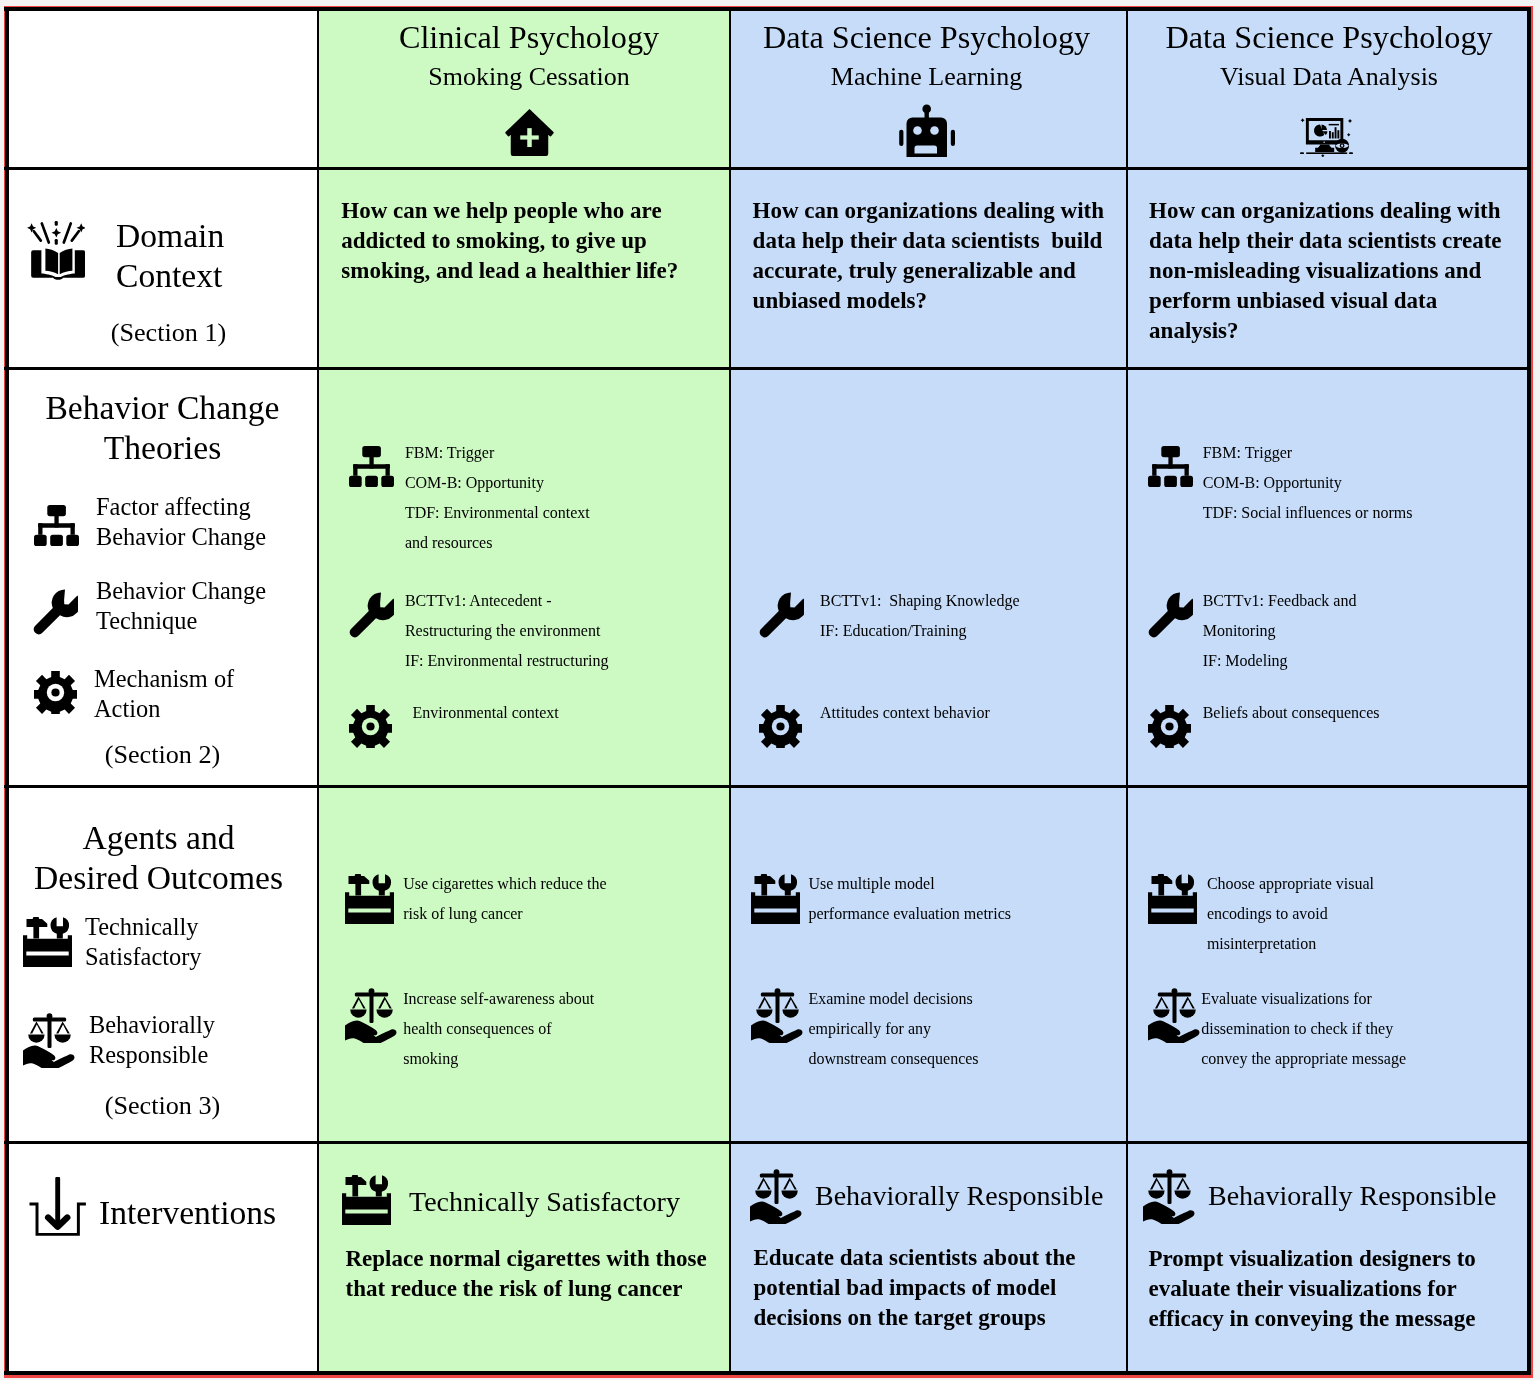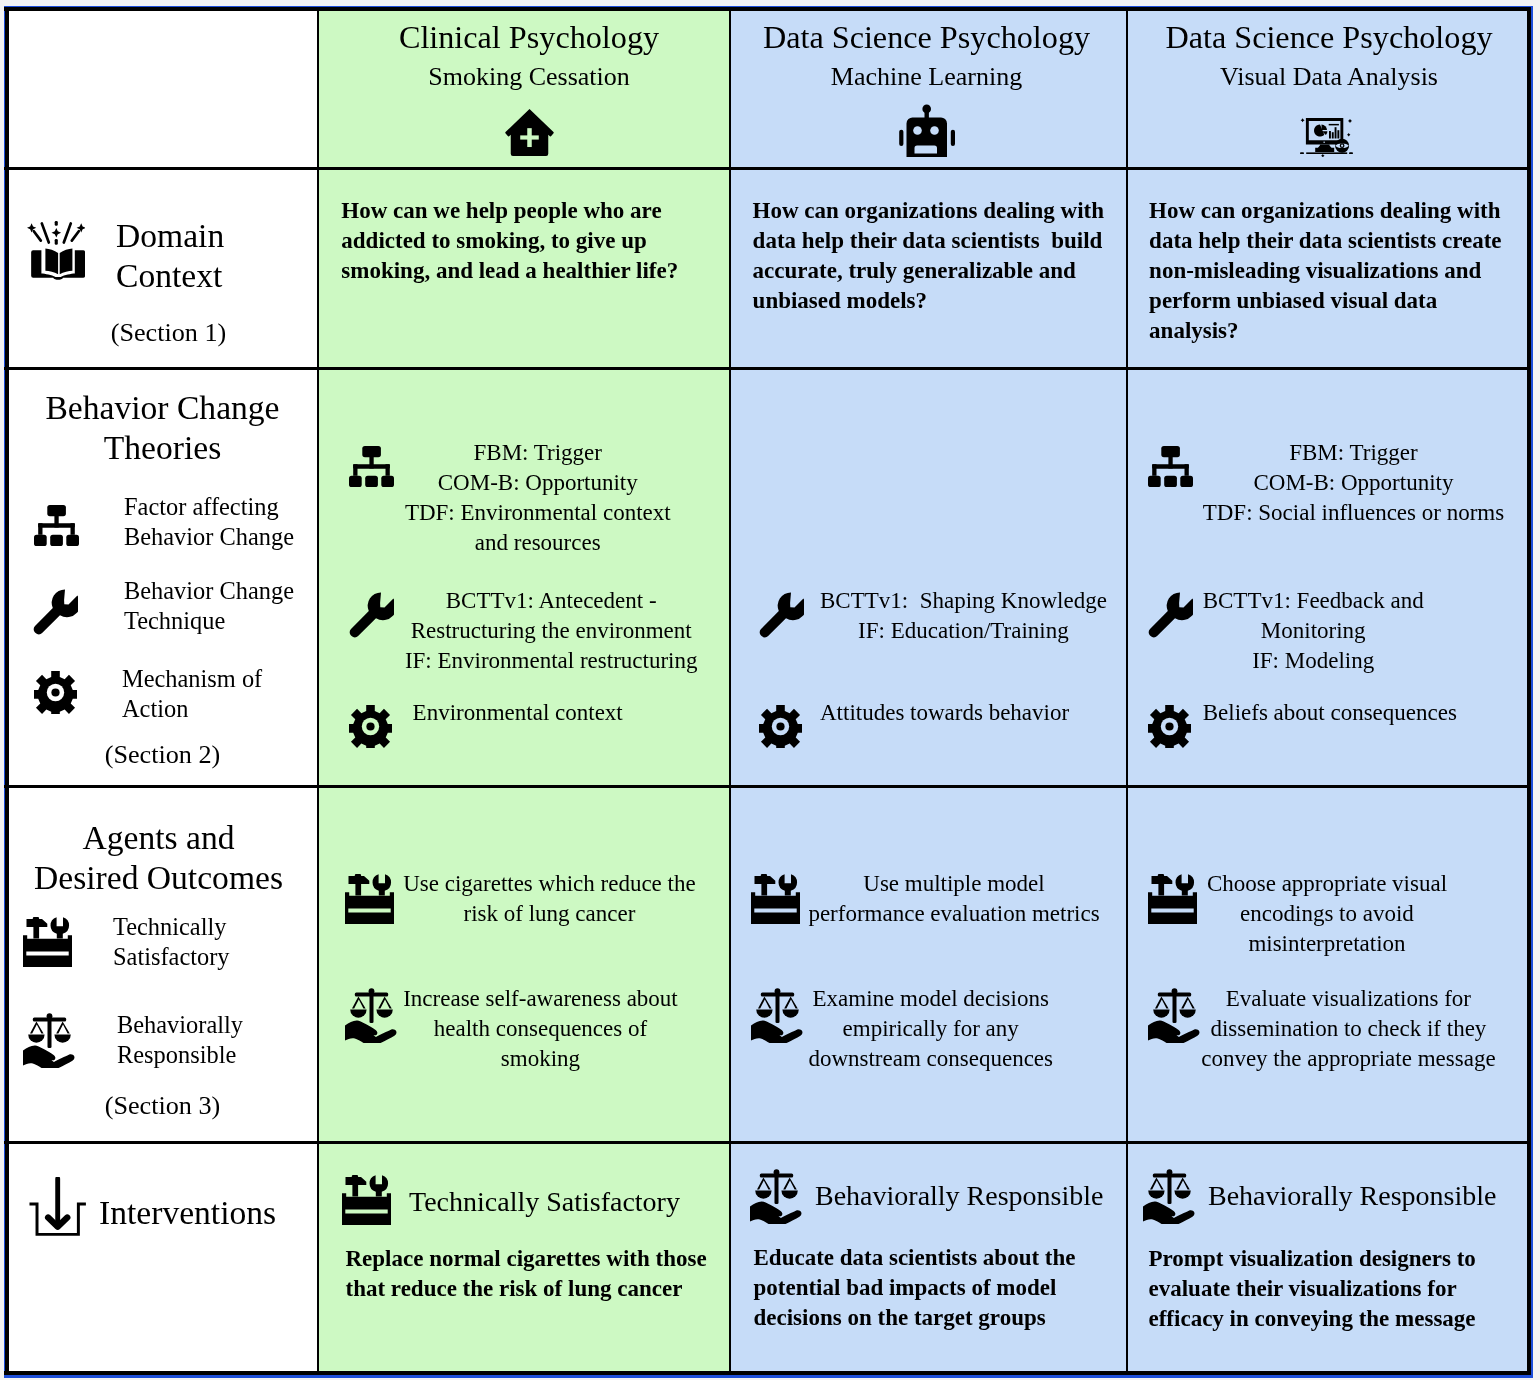--- a/index.html
+++ b/index.html
@@ -1,29 +1,29 @@
 <!DOCTYPE html>
 <html><head>
 <meta charset="utf-8">
 <style>
   html,body{margin:0;padding:0;}
   body{
     width:1540px;height:1380px;background:#f3f3f3;overflow:hidden;
     font-family:"Liberation Serif","DejaVu Serif",serif;color:#000;
   }
-  #frame{position:absolute;left:4px;top:6px;width:1529px;height:1372px;background:#1d4ed8;}
+  #frame{position:absolute;left:4px;top:6px;width:1529px;height:1372px;background:#ef4444;}
   .cell{position:absolute;overflow:hidden;}
   .ln{position:absolute;background:#000;}
   .txt{white-space:pre;font-size:23px;line-height:30px;font-weight:bold;}
   .ctr{text-align:center;}
   svg{display:block;}
   .blk{position:absolute;display:flex;align-items:flex-start;}
   .blk > .bi{flex:0 0 auto;}
-  .blk > .tx{white-space:pre;font-size:23px;line-height:30px;text-align:center;}
-  .leg{position:absolute;display:flex;align-items:center;gap:28px;}
+  .blk > .tx{white-space:pre;font-size:16px;line-height:30px;}
+  .leg{position:absolute;display:flex;align-items:center;}
   .leg > .lt{white-space:pre;font-size:24.4px;line-height:30px;}
   .hdr1{font-size:32.2px;line-height:32.2px;white-space:pre;}
   .hdr2{font-size:26px;line-height:26px;white-space:pre;}
   .rlab{font-size:33.6px;line-height:40.2px;white-space:pre;}
   .sect{font-size:26.2px;line-height:30px;white-space:pre;}
   .hx{font-size:28px;line-height:30px;white-space:pre;}
 
 </style>
 </head>
 <body>
@@ -217,21 +217,21 @@
         <span class="tx" style="margin-left:16px"><div>BCTTv1:  Shaping Knowledge</div><div>IF: Education/Training</div></span>
       </div>
       <div class="blk" style="left:29px;top:328px">
         <span class="bi" style="margin-top:7px">
           <svg width="43.0" height="43.0" viewBox="0 0 46 46" fill="#000" aria-hidden="true">
   <path d="M18.4 0 h9.2 v6.5 l5.2 2.2 4.6 -4.6 6.5 6.5 -4.6 4.6 2.2 5.2 h6.5 v9.2 h-6.5 l-2.2 5.2 4.6 4.6 -6.5 6.5 -4.6 -4.6 -5.2 2.2 v6.5 h-9.2 v-6.5 l-5.2 -2.2 -4.6 4.6 -6.5 -6.5 4.6 -4.6 -2.2 -5.2 h-6.5 v-9.2 h6.5 l2.2 -5.2 -4.6 -4.6 6.5 -6.5 4.6 4.6 5.2 -2.2 z"></path>
   <circle cx="23" cy="23" r="9.3" fill="#c6dcf8"></circle>
   <circle cx="23" cy="23" r="4.4"></circle>
           </svg>
         </span>
-        <span class="tx" style="margin-left:18px"><div>Attitudes towards behavior</div></span>
+        <span class="tx" style="margin-left:18px"><div>Attitudes context behavior</div></span>
       </div>
     </div>
     <div class="cell" style="left:1123px;top:364px;width:404px;height:418px">
       <div class="blk" style="left:21.2px;top:68px">
         <span class="bi" style="margin-top:8px">
           <svg width="45.0" height="41.0" viewBox="0 0 45 41" fill="#000" aria-hidden="true">
   <rect x="13.3" y="0" width="18.6" height="11.2" rx="2.6"></rect>
   <rect x="20.4" y="9.5" width="4.3" height="13.0"></rect>
   <rect x="4.2" y="18.2" width="36.6" height="4.5" rx="1.1"></rect>
   <rect x="4.2" y="18.2" width="4.3" height="11.6"></rect>

